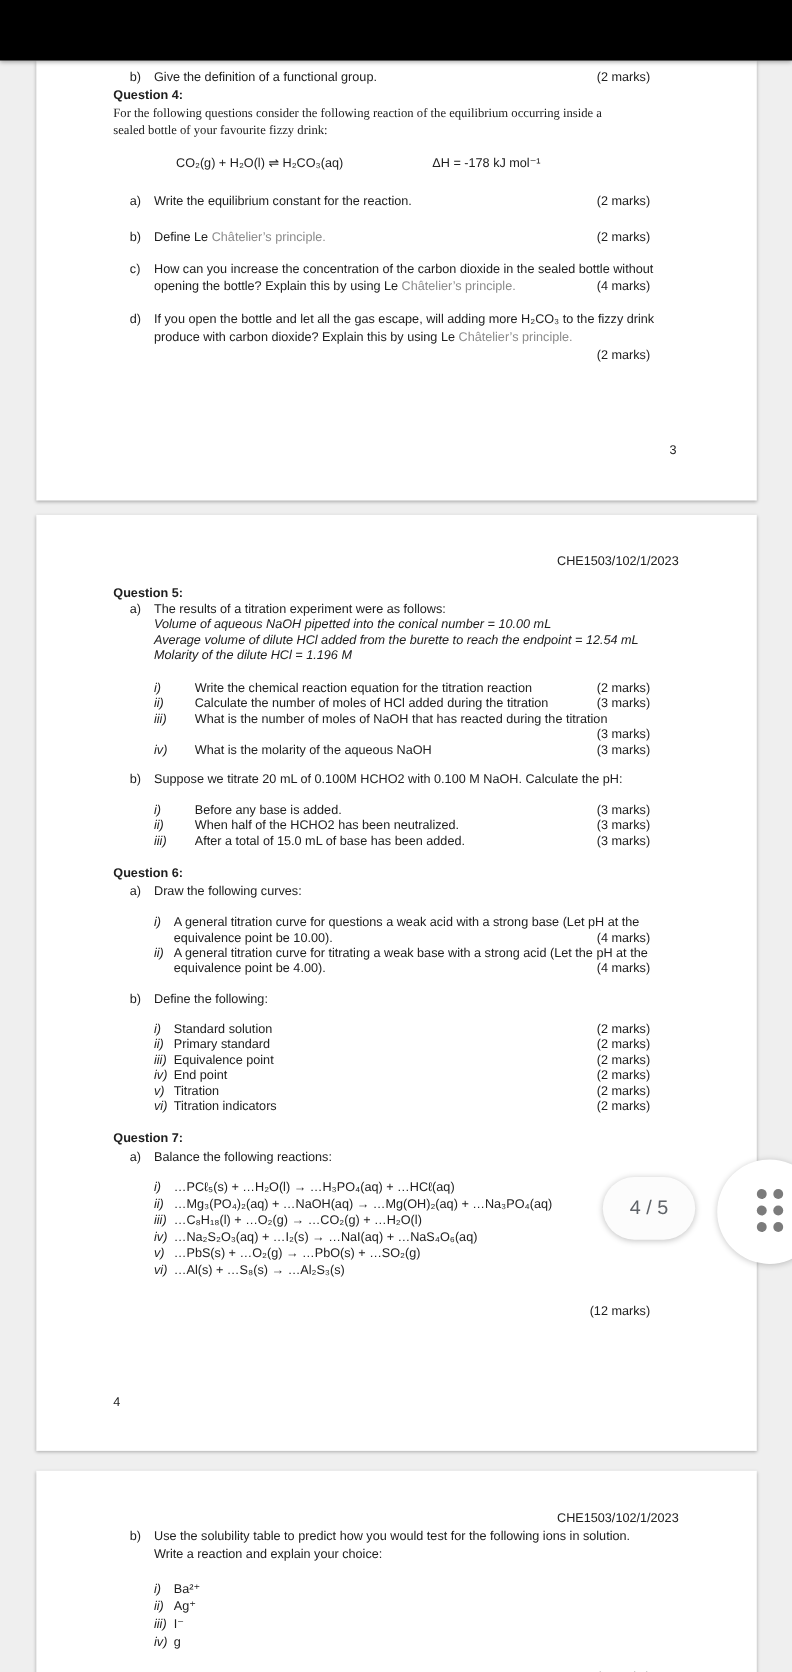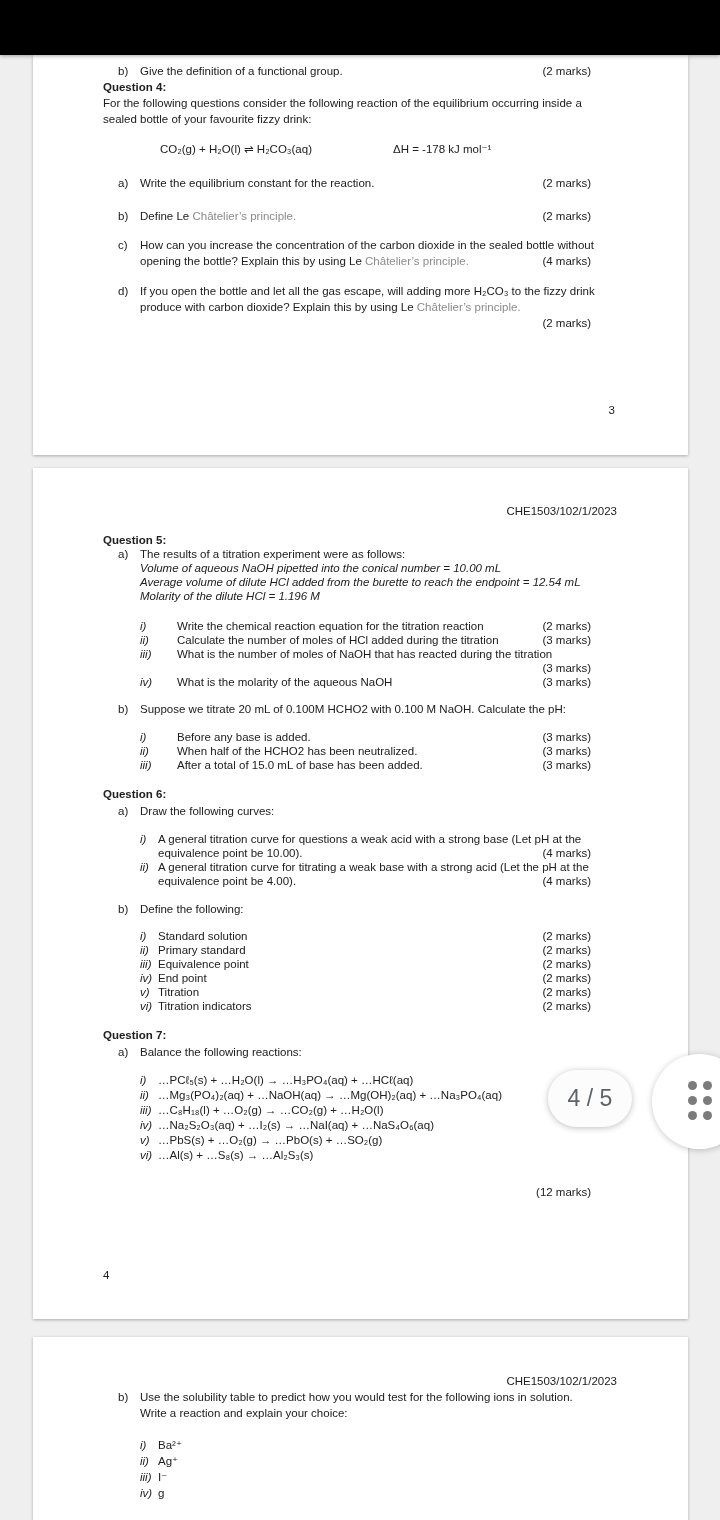--- a/index.html
+++ b/index.html
@@ -8,21 +8,21 @@
     background:#efefef;
     font-family:"Liberation Sans","DejaVu Sans",sans-serif;
     font-size:11.5px;color:#202020;
   }
   .status-bar{position:absolute;top:0;left:0;width:720px;height:55px;background:#000;z-index:6;box-shadow:0 1px 4px rgba(0,0,0,.35);}
   .page{position:absolute;left:33px;width:655px;background:#fff;box-shadow:0 1px 3px rgba(0,0,0,.28);}
   #page1{top:55px;height:400px;}
   #page2{top:468px;height:851px;}
   #page3{top:1337px;height:300px;}
   .content{position:absolute;top:0;left:70px;right:97px;}
-  .line{line-height:16px;white-space:nowrap;}
+  .line{line-height:16px;white-space:nowrap;font-family:Liberation Serif, serif;}
   .qtitle{font-weight:bold;line-height:16px;}
   .pg2 .qtitle{line-height:14px;}
   .item{display:flex;padding-left:15px;line-height:16px;}
   .pg2 .item{line-height:14px;}
   .lbl{flex:none;width:22px;}
   .txt{white-space:nowrap;}
   .marks{margin-left:auto;white-space:nowrap;padding-left:6px;}
   .gray{color:#8b8b8b;}
   .mitem .irow{display:flex;padding-left:15px;line-height:16px;}
   .marks-line{text-align:right;line-height:16px;}
@@ -36,21 +36,21 @@
   .doc-header{position:absolute;right:71px;top:36px;line-height:14px;white-space:nowrap;}
   .pagenum-r{position:absolute;top:348px;right:73px;line-height:14px;}
   .pagenum-l{position:absolute;top:800px;left:70px;line-height:14px;}
   .eq-row{position:relative;line-height:16px;}
   .eq-left{margin-left:57px;white-space:nowrap;}
   .eq-right{position:absolute;left:290px;top:0;white-space:nowrap;}
   .page-pill{
     position:absolute;left:548px;top:1070px;width:84px;height:57px;border-radius:28.5px;
     background:#fcfcfc;box-shadow:0 1px 6px rgba(0,0,0,.25);
     display:flex;align-items:center;justify-content:center;
-    font-size:23px;color:#5f6368;z-index:7;
+    font-size:18px;color:#5f6368;z-index:7;
   }
   .fab{
     position:absolute;left:652px;top:1054px;width:95px;height:95px;border-radius:50%;
     background:#fff;box-shadow:0 1px 6px rgba(0,0,0,.22);z-index:7;border:none;padding:0;cursor:pointer;
   }
   .fab .dots{position:absolute;left:36px;top:27px;display:grid;grid-template-columns:9px 9px;grid-auto-rows:9px;column-gap:6px;row-gap:6px;}
   .dot{width:9px;height:9px;border-radius:50%;background:#7b7b7b;}
 </style>
 </head>
 <body>

